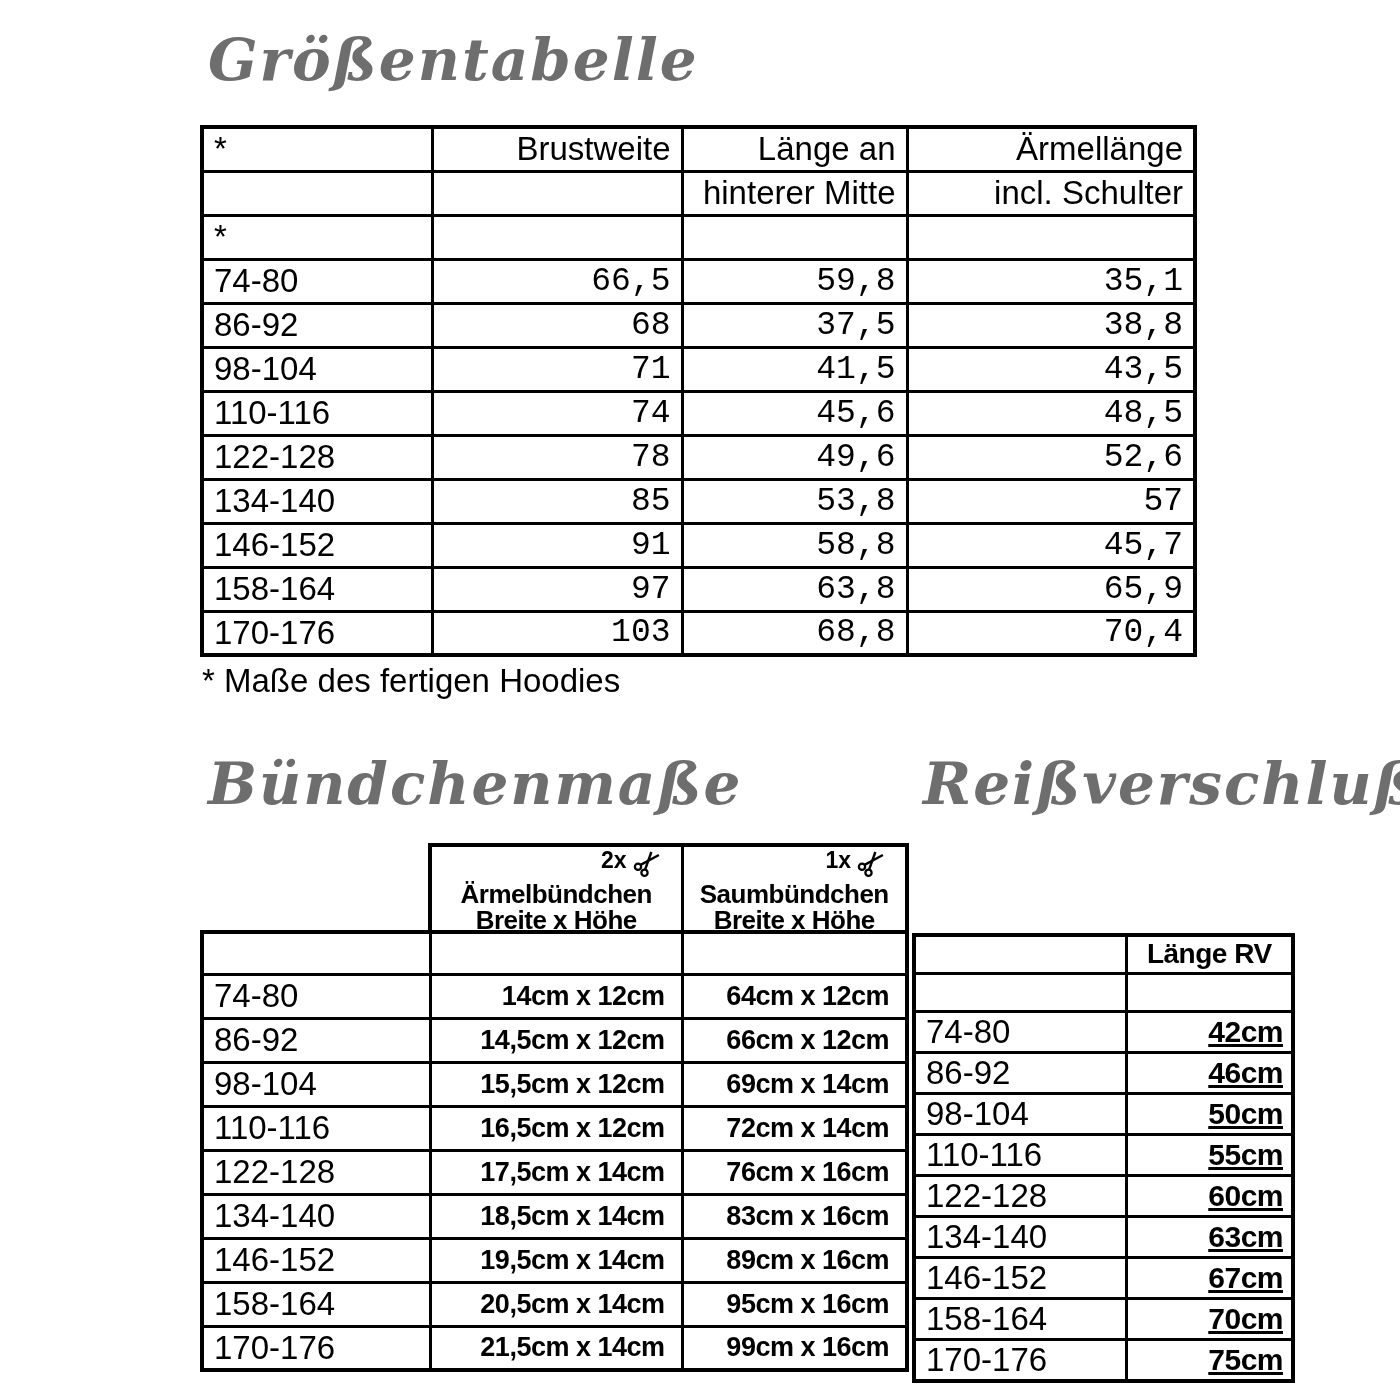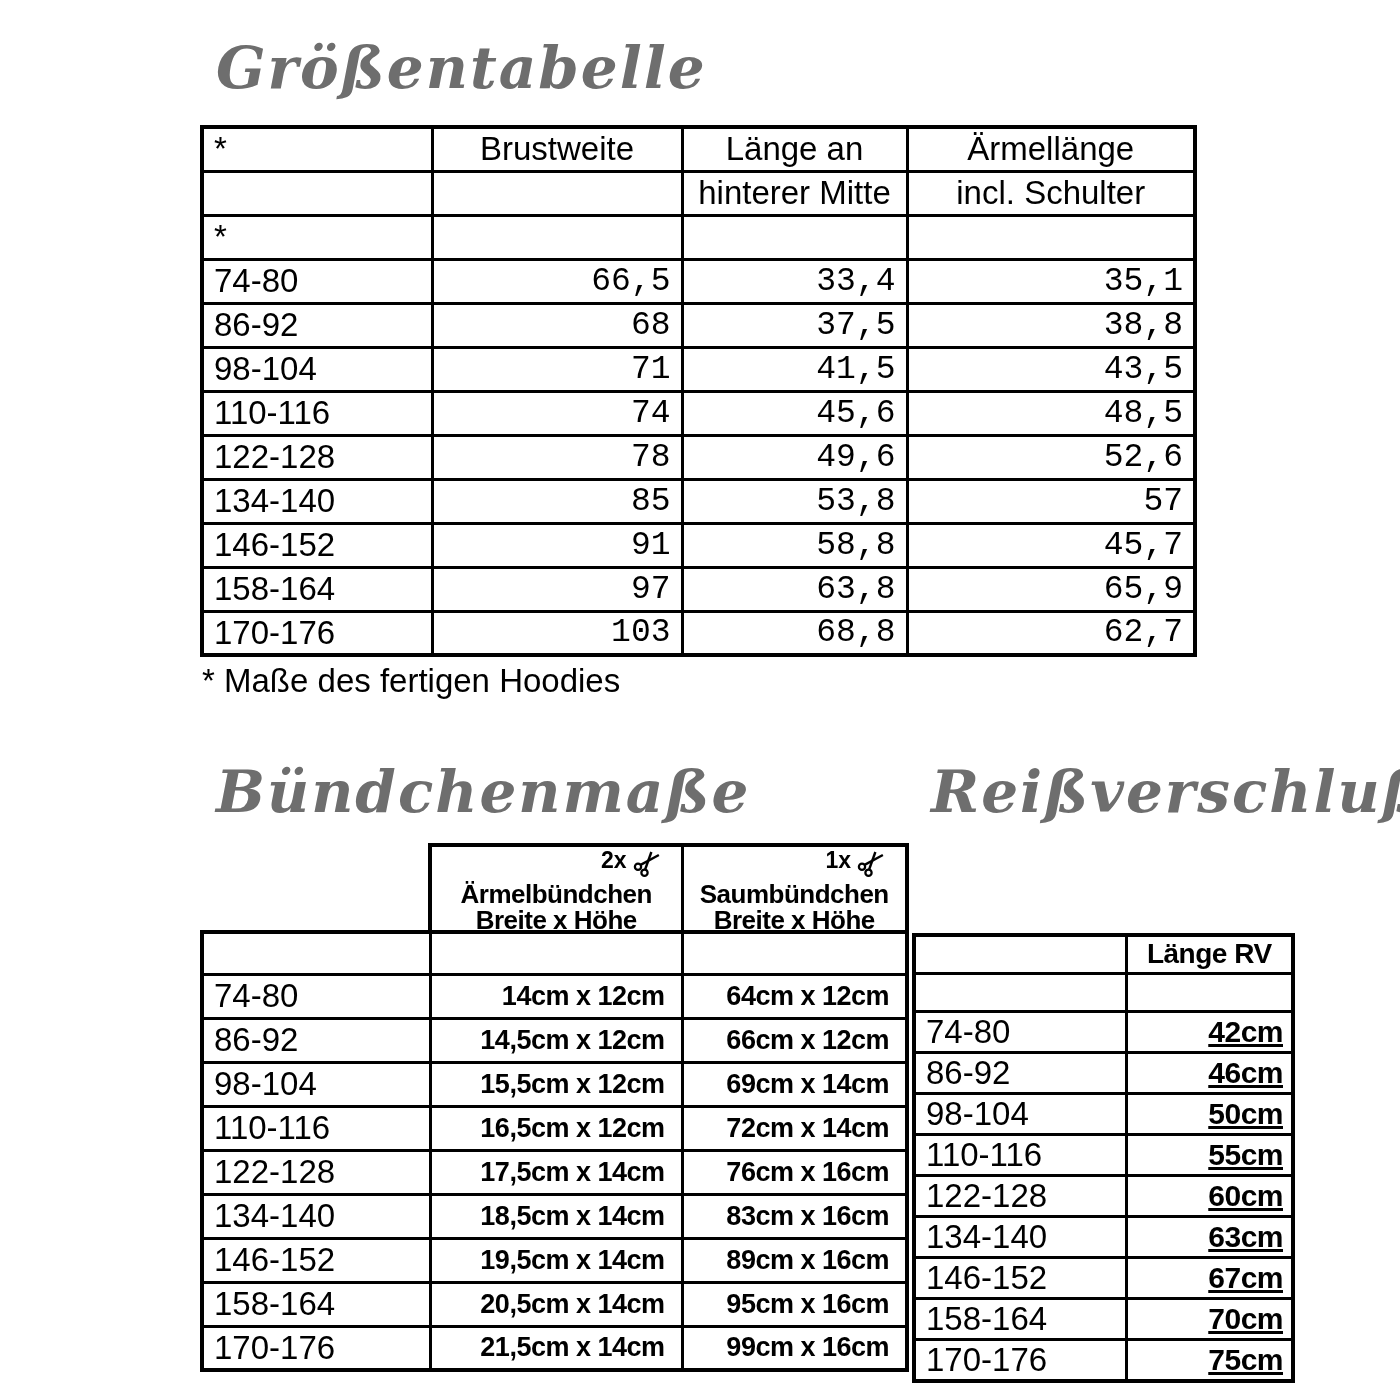--- a/index.html
+++ b/index.html
@@ -1,34 +1,34 @@
 <!DOCTYPE html>
 <html style="--title-gray: #6e6e6e;"><head>
 <meta charset="utf-8">
 <style>
   html,body { margin:0; padding:0; background:#fff; }
   .canvas { position:relative; width:1400px; height:1400px; background:#fff;
             font-family:"Liberation Sans", sans-serif; color:#000; overflow:hidden; }
 
-  .script-title { position:absolute; margin:16px; font-family:"DejaVu Serif", serif;
+  .script-title { position:absolute; margin:8px; font-family:"DejaVu Serif", serif;
                   font-style:italic; font-weight:bold; color:var(--title-gray,#6e6e6e);
                   font-size:58px; letter-spacing:2px; white-space:nowrap; }
   .t1 { left:200px; top:18px; }
   .t2 { left:200px; top:742px; }
   .t3 { left:915px; top:742px; }
 
   table.grid { position:absolute; border-collapse:collapse; table-layout:fixed; background:#fff; }
   table.grid td { border:3px solid #000; padding:0 10px; font-size:33px;
                   white-space:nowrap; overflow:hidden; vertical-align:middle; }
 
   .main-table { left:200px; top:125px; width:993px; border:4px solid #000; }
   .main-table tr { height:44px; }
   td.size { text-align:left; padding-left:8px; }
   td.num  { text-align:right; padding-right:10px;font-family:Liberation Mono, monospace; }
-  td.htxt { text-align:center; padding-left:8px; }
+  td.htxt { text-align:right; padding-left:8px; }
 
   .footnote { position:absolute; left:202px; top:662px; font-size:33px; font-weight:normal; }
 
   .cuff-head { left:428px; top:843px; width:477px; border:4px solid #000; }
   .cuff-head td { border:4px solid #000; padding:0; vertical-align:top; }
   .cuff-head tr { height:90px; }
   .cut-line { display:flex; justify-content:flex-end; 
               height:34px; padding-right:6px; font-size:23px; font-weight:bold; }
   .hl { text-align:center; font-size:26px; font-weight:bold; line-height:26px; letter-spacing:-0.5px; }
   .scissors { width:36px; height:30px; margin-left:2px; }
@@ -77,21 +77,21 @@
     </tr>
     <tr>
       <td class="size">*</td>
       <td></td>
       <td></td>
       <td></td>
     </tr>
     <tr>
       <td class="size">74-80</td>
       <td class="num">66,5</td>
-      <td class="num">33,4</td>
+      <td class="num">59,8</td>
       <td class="num">35,1</td>
     </tr>
     <tr>
       <td class="size">86-92</td>
       <td class="num">68</td>
       <td class="num">37,5</td>
       <td class="num">38,8</td>
     </tr>
     <tr>
       <td class="size">98-104</td>
@@ -126,21 +126,21 @@
     <tr>
       <td class="size">158-164</td>
       <td class="num">97</td>
       <td class="num">63,8</td>
       <td class="num">65,9</td>
     </tr>
     <tr>
       <td class="size">170-176</td>
       <td class="num">103</td>
       <td class="num">68,8</td>
-      <td class="num">62,7</td>
+      <td class="num">70,4</td>
     </tr>
   </tbody>
     </table>
 
   <div class="footnote">* Maße des fertigen Hoodies</div>
 
   <h2 class="script-title t2">Bündchenmaße</h2>
   <h2 class="script-title t3">Reißverschluß</h2>
 
   <table class="grid cuff-head">

